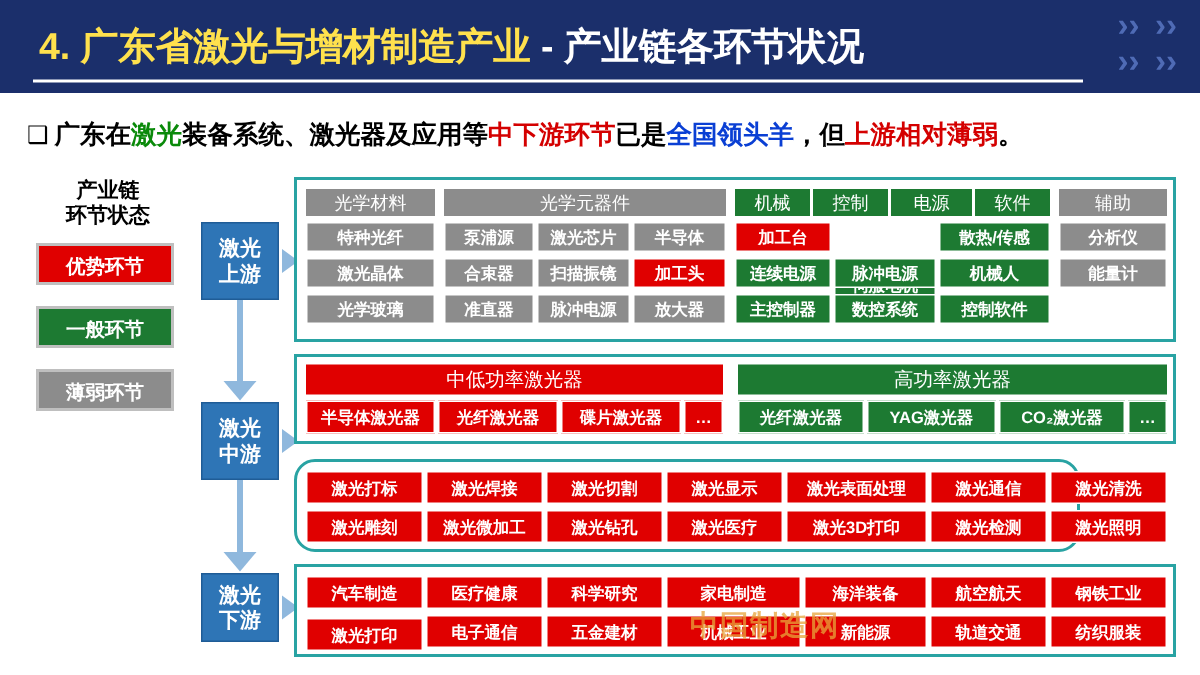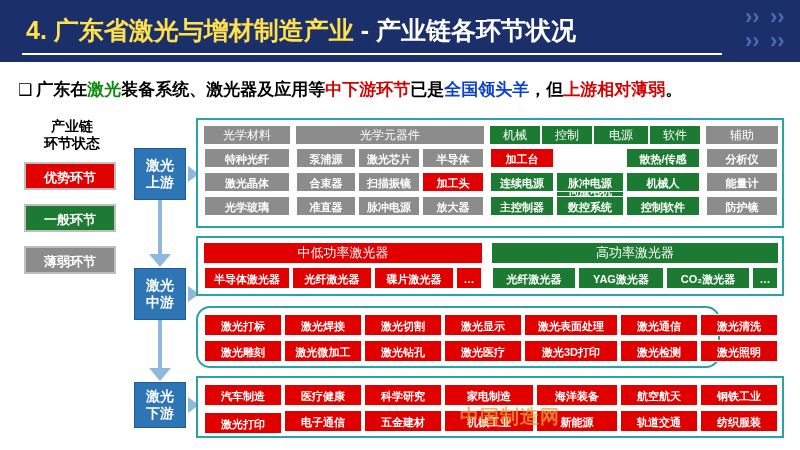--- a/index.html
+++ b/index.html
@@ -178,21 +178,20 @@
   <div class="cell c-green" style="position:absolute;left:358px;top:52px;width:68px;height:20px;line-height:20px;">脉冲电源</div>
   <div class="cell c-green" style="position:absolute;left:428px;top:52px;width:74px;height:20px;line-height:20px;">机械人</div>
 
   <div class="cell c-green" style="position:absolute;left:292px;top:76px;width:64px;height:20px;line-height:20px;">主控制器</div>
   <div class="cell c-green" style="position:absolute;left:358px;top:76px;width:68px;height:20px;line-height:20px;">数控系统</div>
   <div class="cell c-green" style="position:absolute;left:428px;top:76px;width:74px;height:20px;line-height:20px;">控制软件</div>
 
   <div class="grp-title c-gray" style="position:absolute;left:508px;top:6px;width:72px;height:18px;line-height:18px;">辅助</div>
   <div class="cell c-gray" style="position:absolute;left:508px;top:28px;width:72px;height:20px;line-height:20px;">分析仪</div>
   <div class="cell c-gray" style="position:absolute;left:508px;top:52px;width:72px;height:20px;line-height:20px;">能量计</div>
-  <div class="cell c-gray" style="position:absolute;left:508px;top:76px;width:72px;height:20px;line-height:20px;">防护镜</div>
 </div>
 
 <div class="panel" style="left:196px;top:236px;width:588px;height:60px;">
   <div class="grp-title c-red" style="position:absolute;left:6px;top:5px;width:278px;height:20px;line-height:20px;font-size:13px;">中低功率激光器</div>
   <div class="cell c-red" style="position:absolute;left:6px;top:29px;width:86px;height:22px;line-height:22px;">半导体激光器</div>
   <div class="cell c-red" style="position:absolute;left:94px;top:29px;width:80px;height:22px;line-height:22px;">光纤激光器</div>
   <div class="cell c-red" style="position:absolute;left:176px;top:29px;width:80px;height:22px;line-height:22px;">碟片激光器</div>
   <div class="cell c-red" style="position:absolute;left:258px;top:29px;width:26px;height:22px;line-height:22px;">…</div>
 
   <div class="grp-title c-green" style="position:absolute;left:294px;top:5px;width:286px;height:20px;line-height:20px;font-size:13px;">高功率激光器</div>

